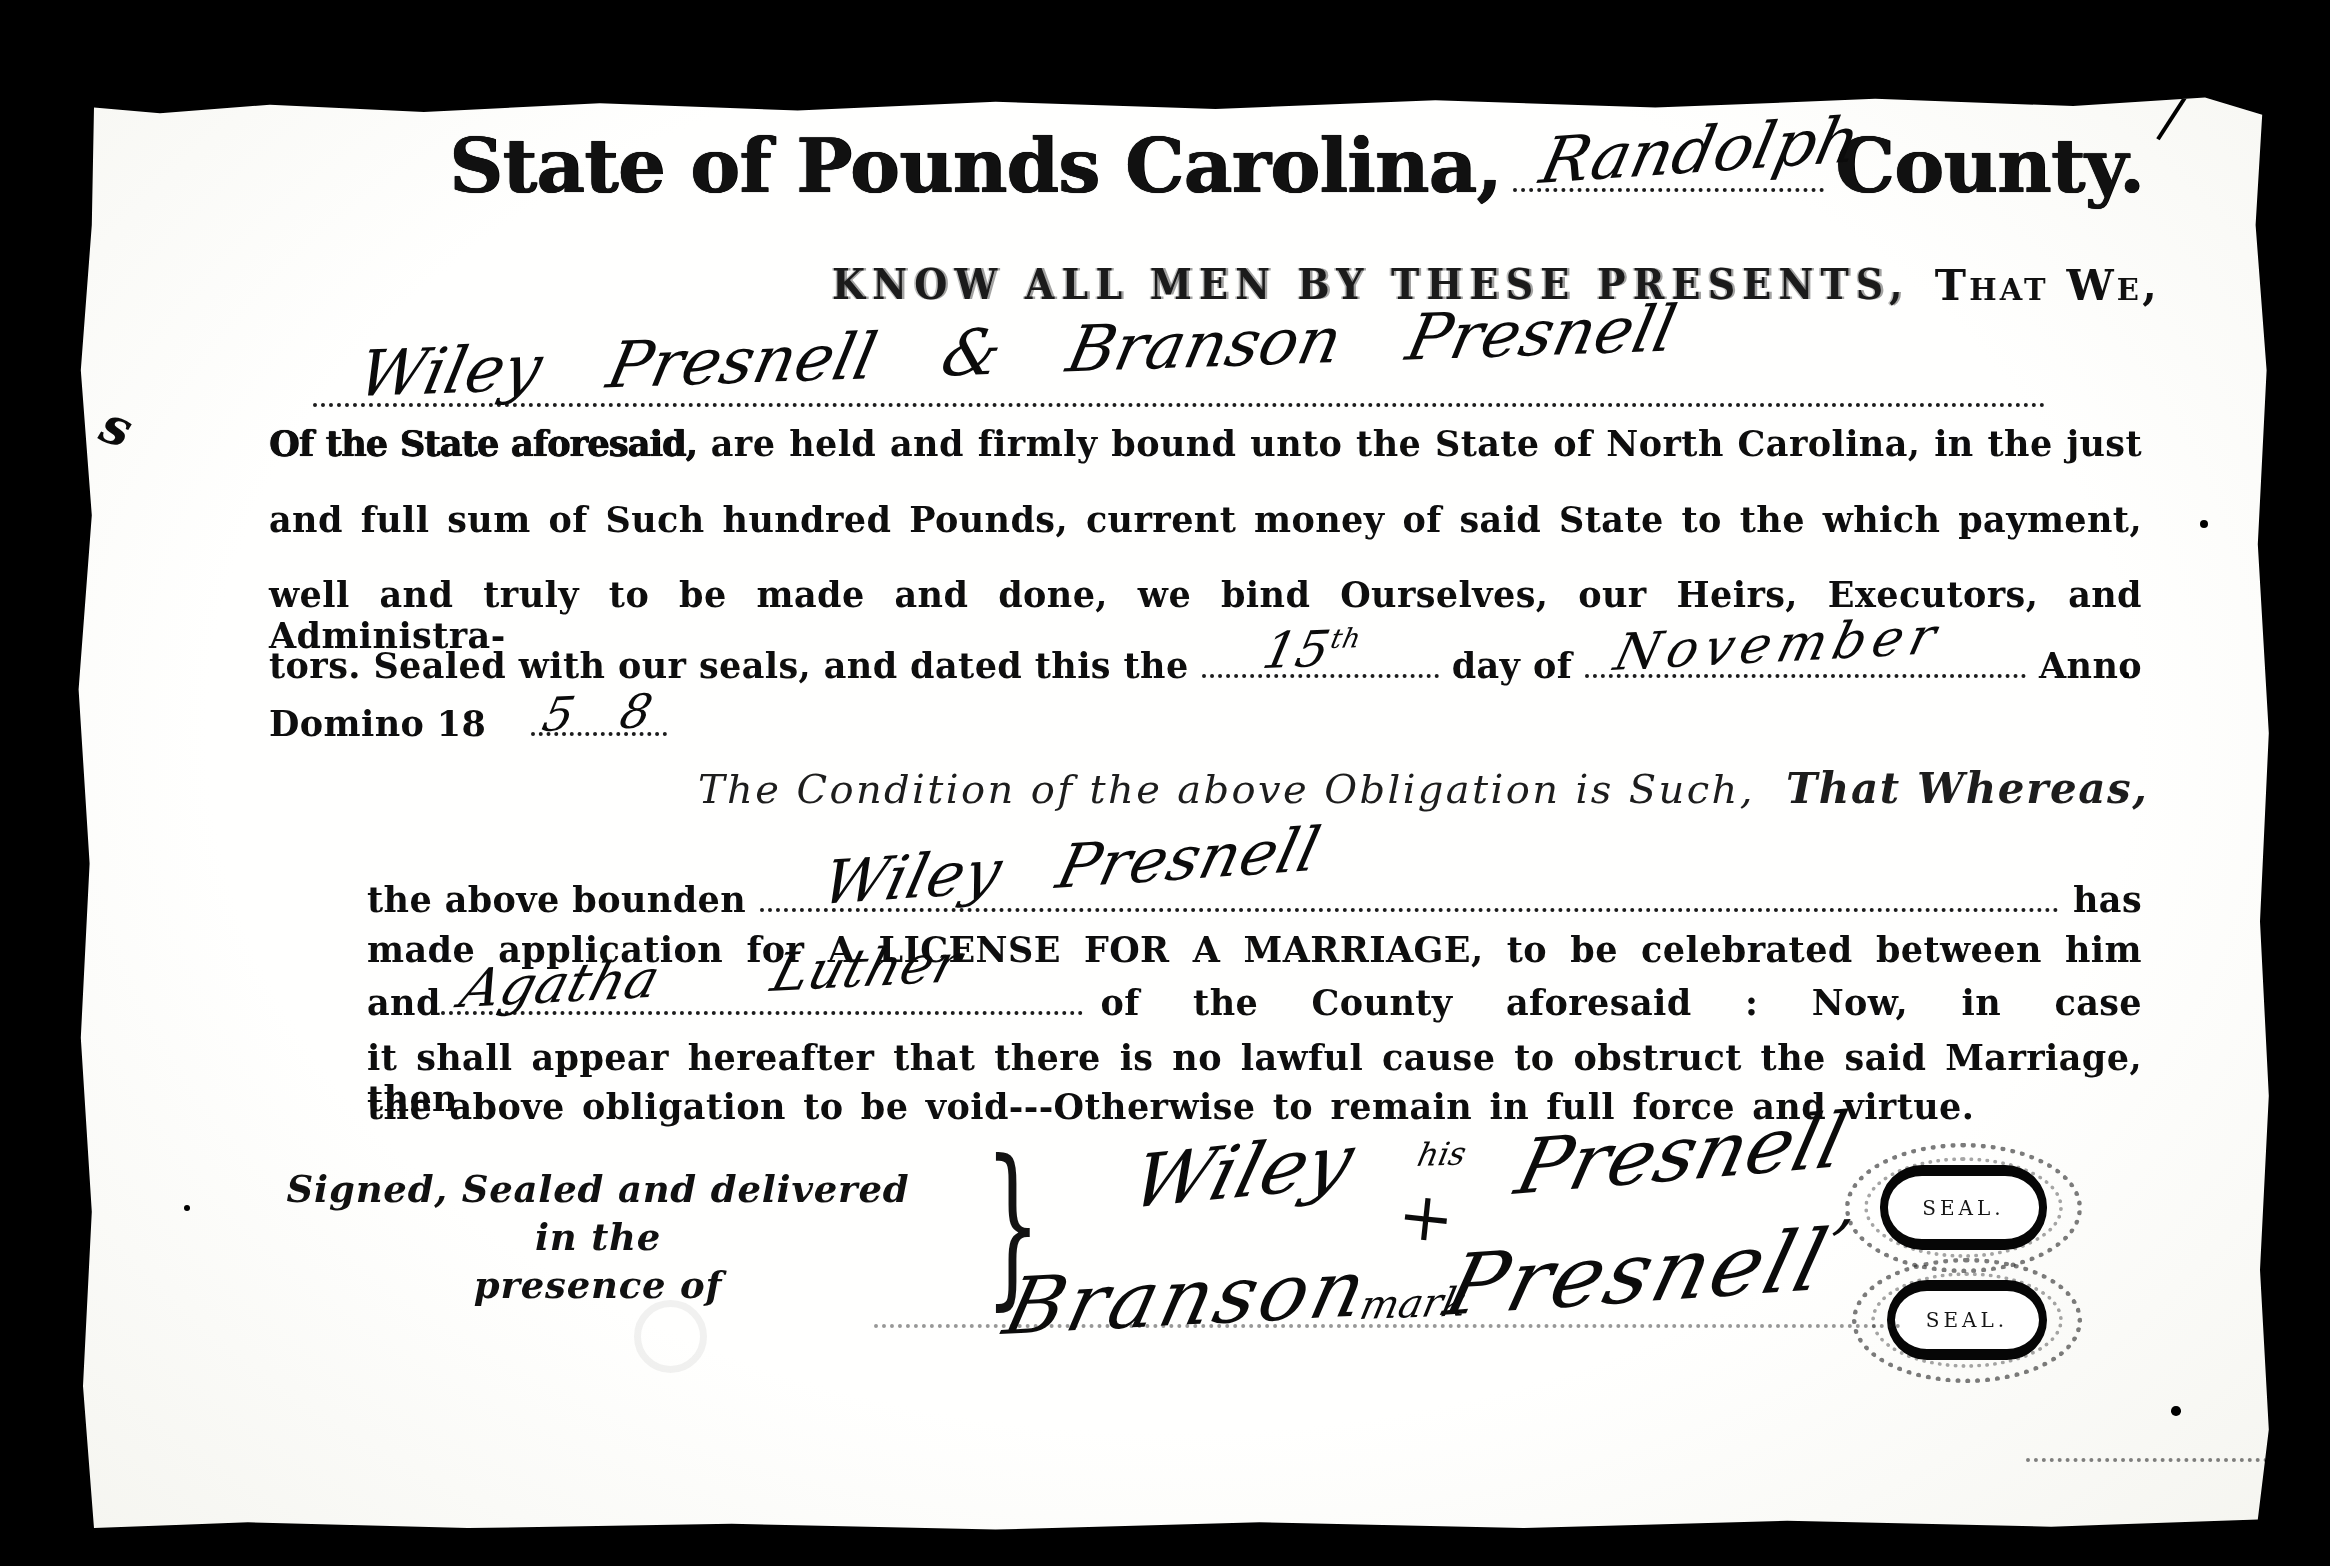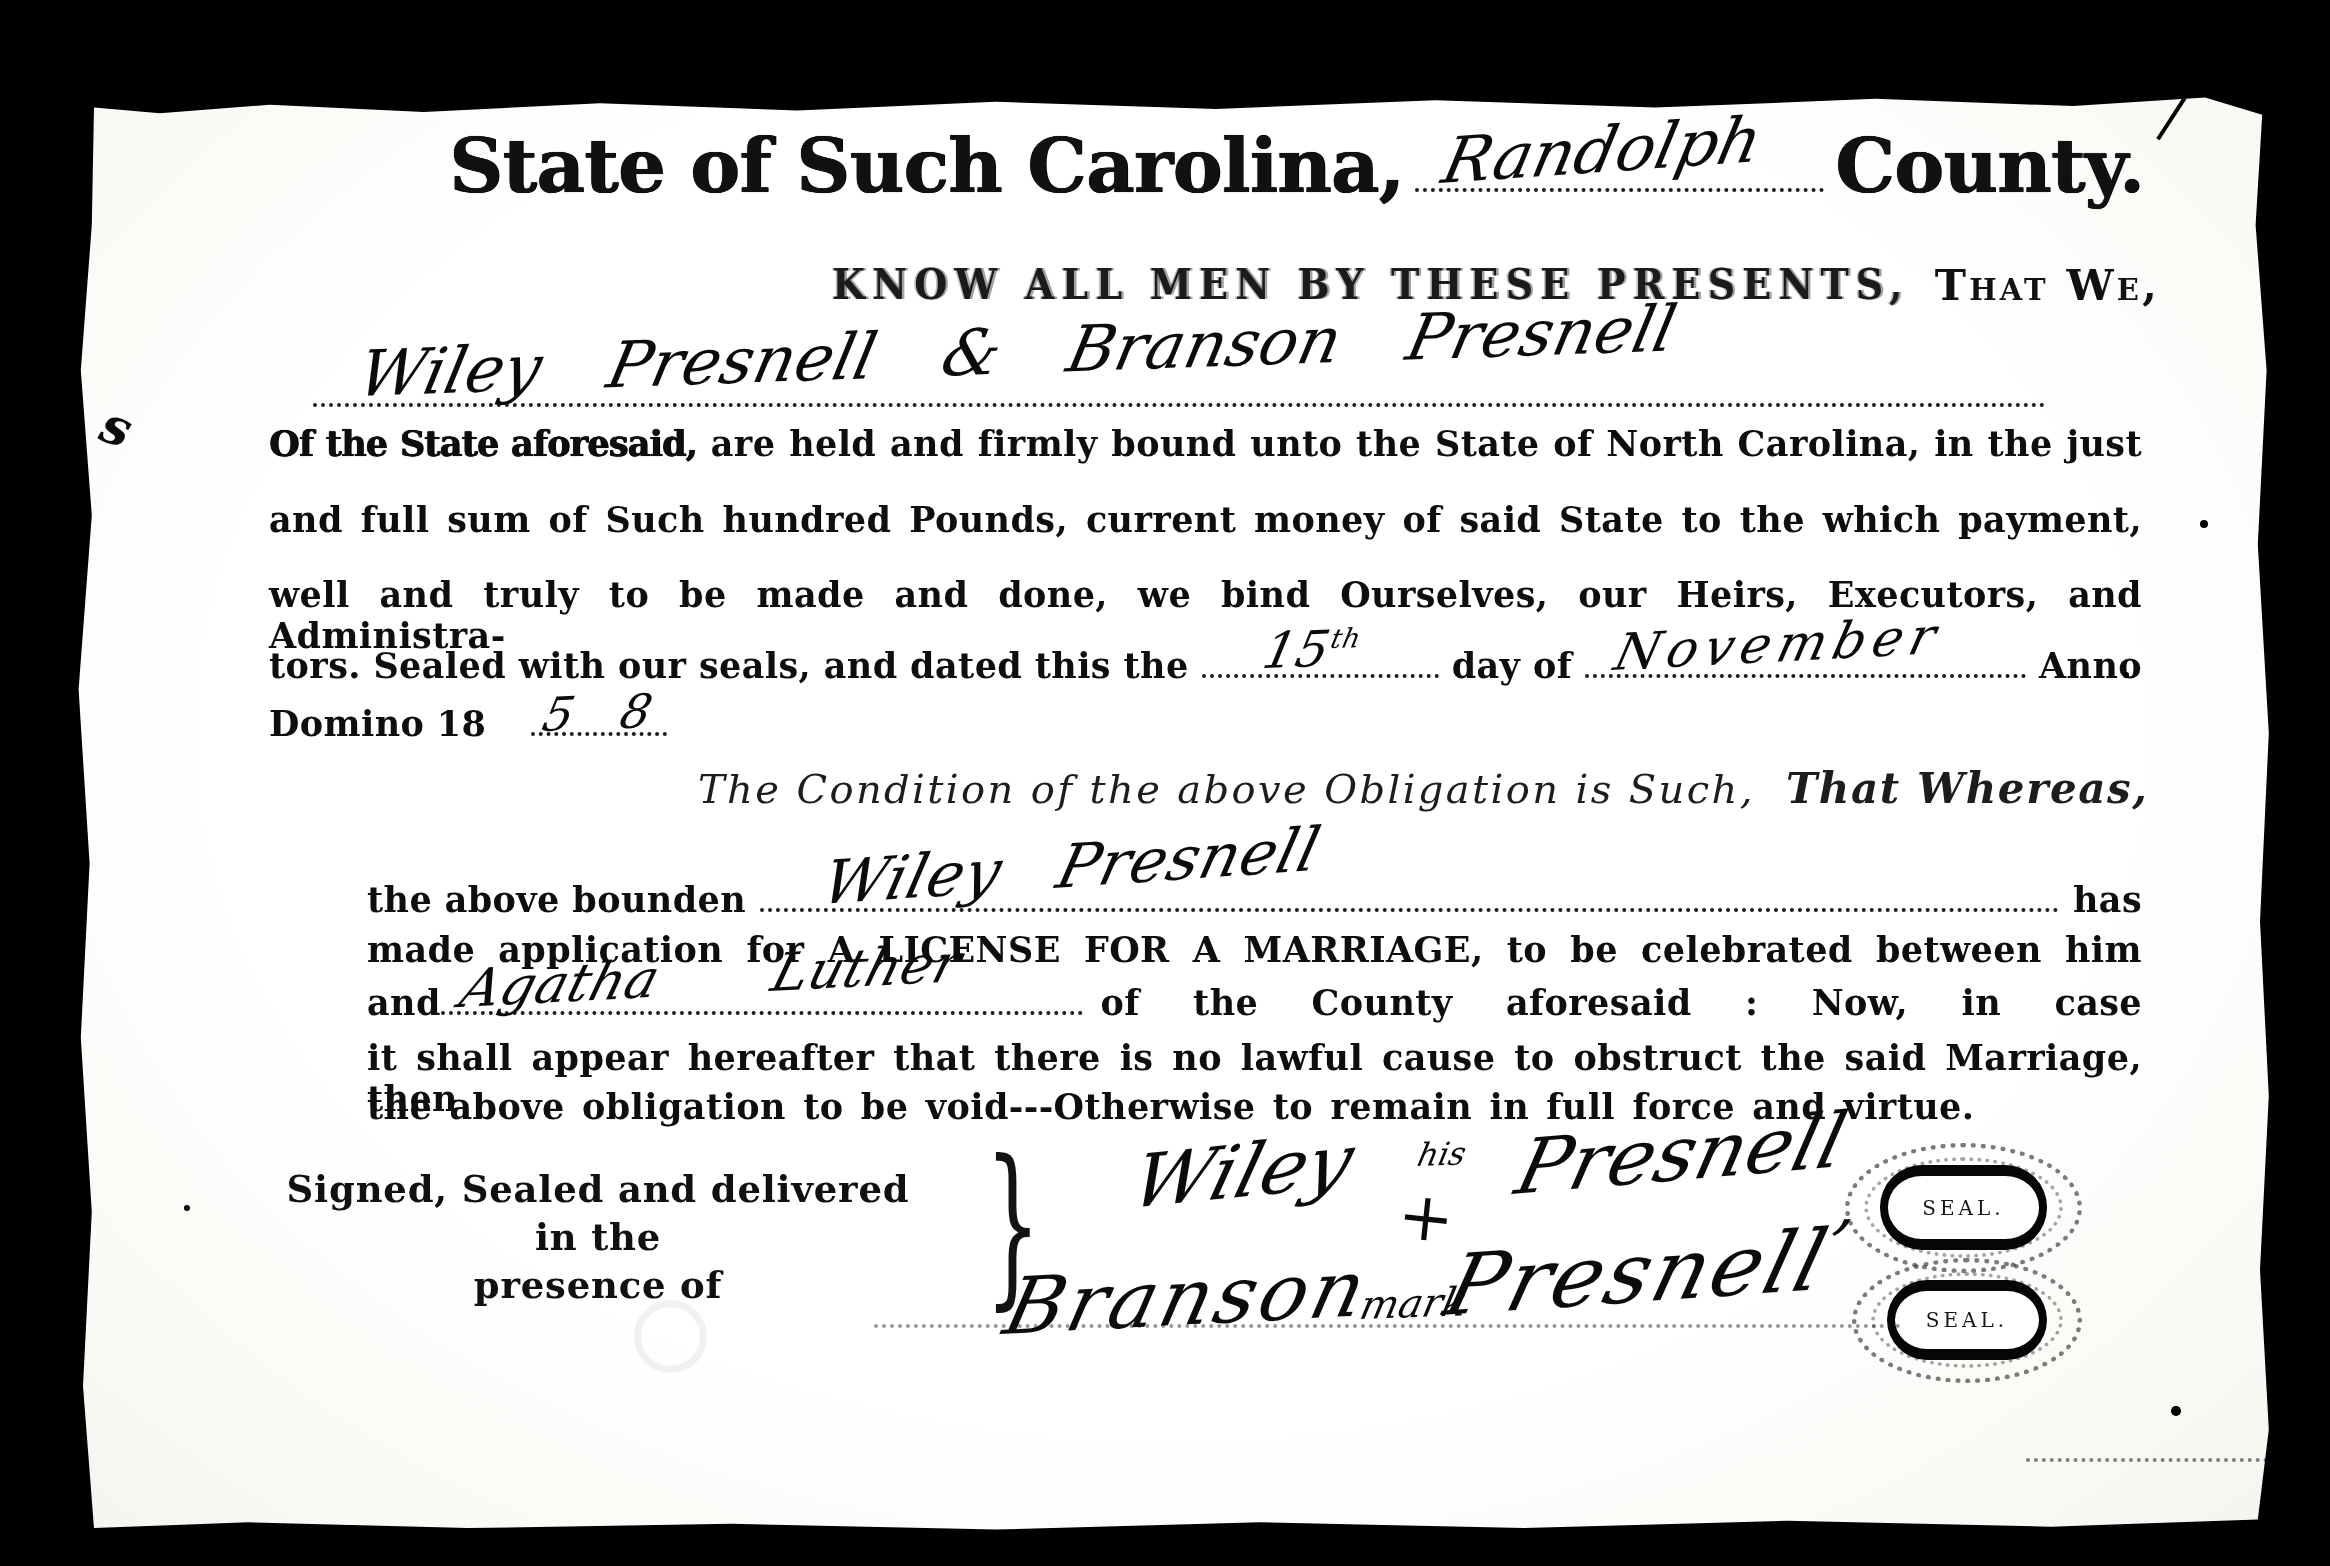--- a/index.html
+++ b/index.html
@@ -15,40 +15,40 @@
   .just{text-align:justify;text-align-last:justify;white-space:normal;}
   .presents{font-size:38px;font-weight:700;letter-spacing:7.2px;transform:scaleY(1.12);transform-origin:left bottom;
     color:#1b1b1b;text-shadow:2.4px 0 0 rgba(25,25,25,.40),-1.6px 0 0 rgba(25,25,25,.28);white-space:nowrap;}
   .smallcaps{font-variant:small-caps;font-weight:700;font-size:42px;letter-spacing:3.2px;text-shadow:none;transform:none;}
   .script{font-style:italic;font-weight:500;font-size:40px;letter-spacing:2.4px;white-space:nowrap;
     transform:skewX(-7deg);transform-origin:left bottom;color:#1d1d1d;}
   .script2{font-style:italic;font-weight:600;font-size:42px;letter-spacing:1.6px;transform:skewX(-15deg);}
   .hand{font-style:italic;font-weight:500;color:#0b0b0b;display:inline-block;
     transform:skewX(-14deg) rotate(-2deg);transform-origin:left bottom;white-space:nowrap;}
   .dots{border-bottom:4px dotted #1c1c1c;position:relative;display:inline-block;}
-  .attest{font-weight:700;font-size:37px;line-height:48px;text-align:center;letter-spacing:0.8px;}
+  .attest{font-style:italic;font-weight:700;font-size:37px;line-height:48px;text-align:center;letter-spacing:0.8px;}
   .flexline{display:flex;align-items:baseline;}
   
   .seal{position:absolute;}
   .seal .lace{position:absolute;inset:-22.5px -35px;border:5.6px dotted #2c2c2c;border-radius:50%;opacity:.62;}
   .seal .lace2{position:absolute;inset:-8px -16px;border:4px dotted #3a3a3a;border-radius:50%;opacity:.45;}
   .seal .capsule{position:absolute;inset:0;border:9.6px solid #060606;border-width:11.2px 8.8px;border-radius:42px;
     display:flex;align-items:center;justify-content:center;background:#fff;}
   .seal .label{font-size:20px;font-weight:400;letter-spacing:4px;color:#161616;}
   .speck{position:absolute;background:#000;border-radius:50%;}
   .ghost{position:absolute;width:59px;height:59px;border:7.2px solid rgba(60,60,60,.07);border-radius:50%;}
 </style>
 </head>
 <body>
 
 <div class="paper">
 
   
   <div class="abs flexline" style="left:377px;top:42px;width:1695px;justify-content:space-between;">
-    <span class="gothic headline">State of Such Carolina,</span>
+    <span class="gothic headline">State of Pounds Carolina,</span>
     <span class="dots" style="width:481px;margin:0 11.2px;">
       <span class="hand" style="font-size:64px;position:absolute;left:21px;bottom:-9.6px;transform:skewX(-16deg) rotate(-4deg);">Randolph</span>
     </span>
     <span class="gothic headline">County.</span>
   </div>
 
   
   <div class="abs" style="right:111px;top:181px;white-space:nowrap;">
     <span class="presents" style="display:inline-block;">KNOW ALL MEN BY THESE PRESENTS,</span>
     <span class="smallcaps" style="margin-left:21px;">That We,</span>

